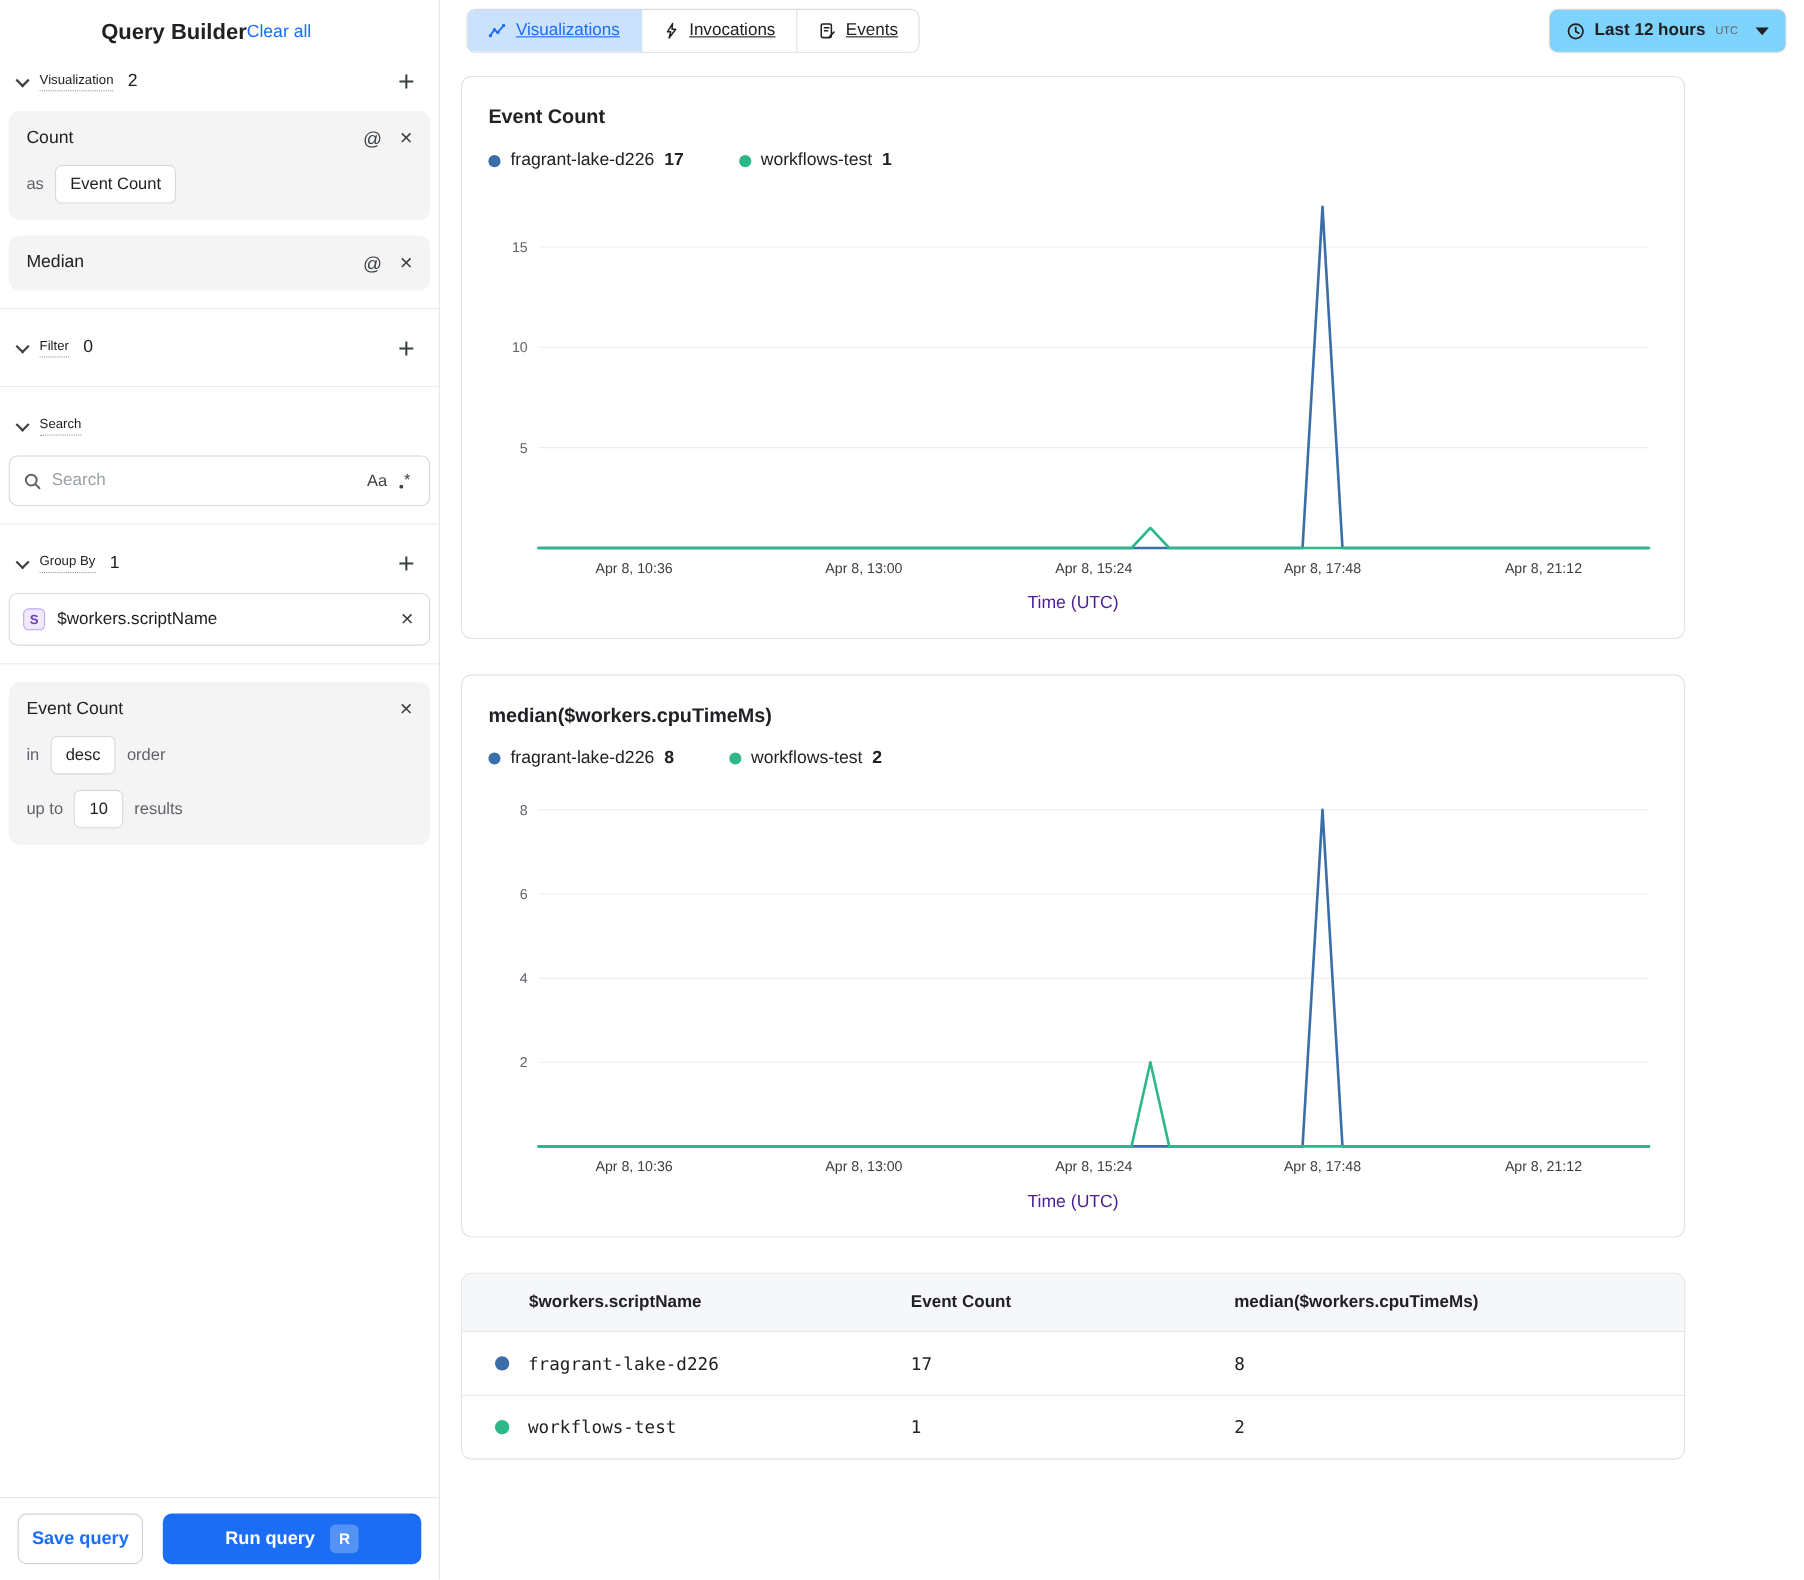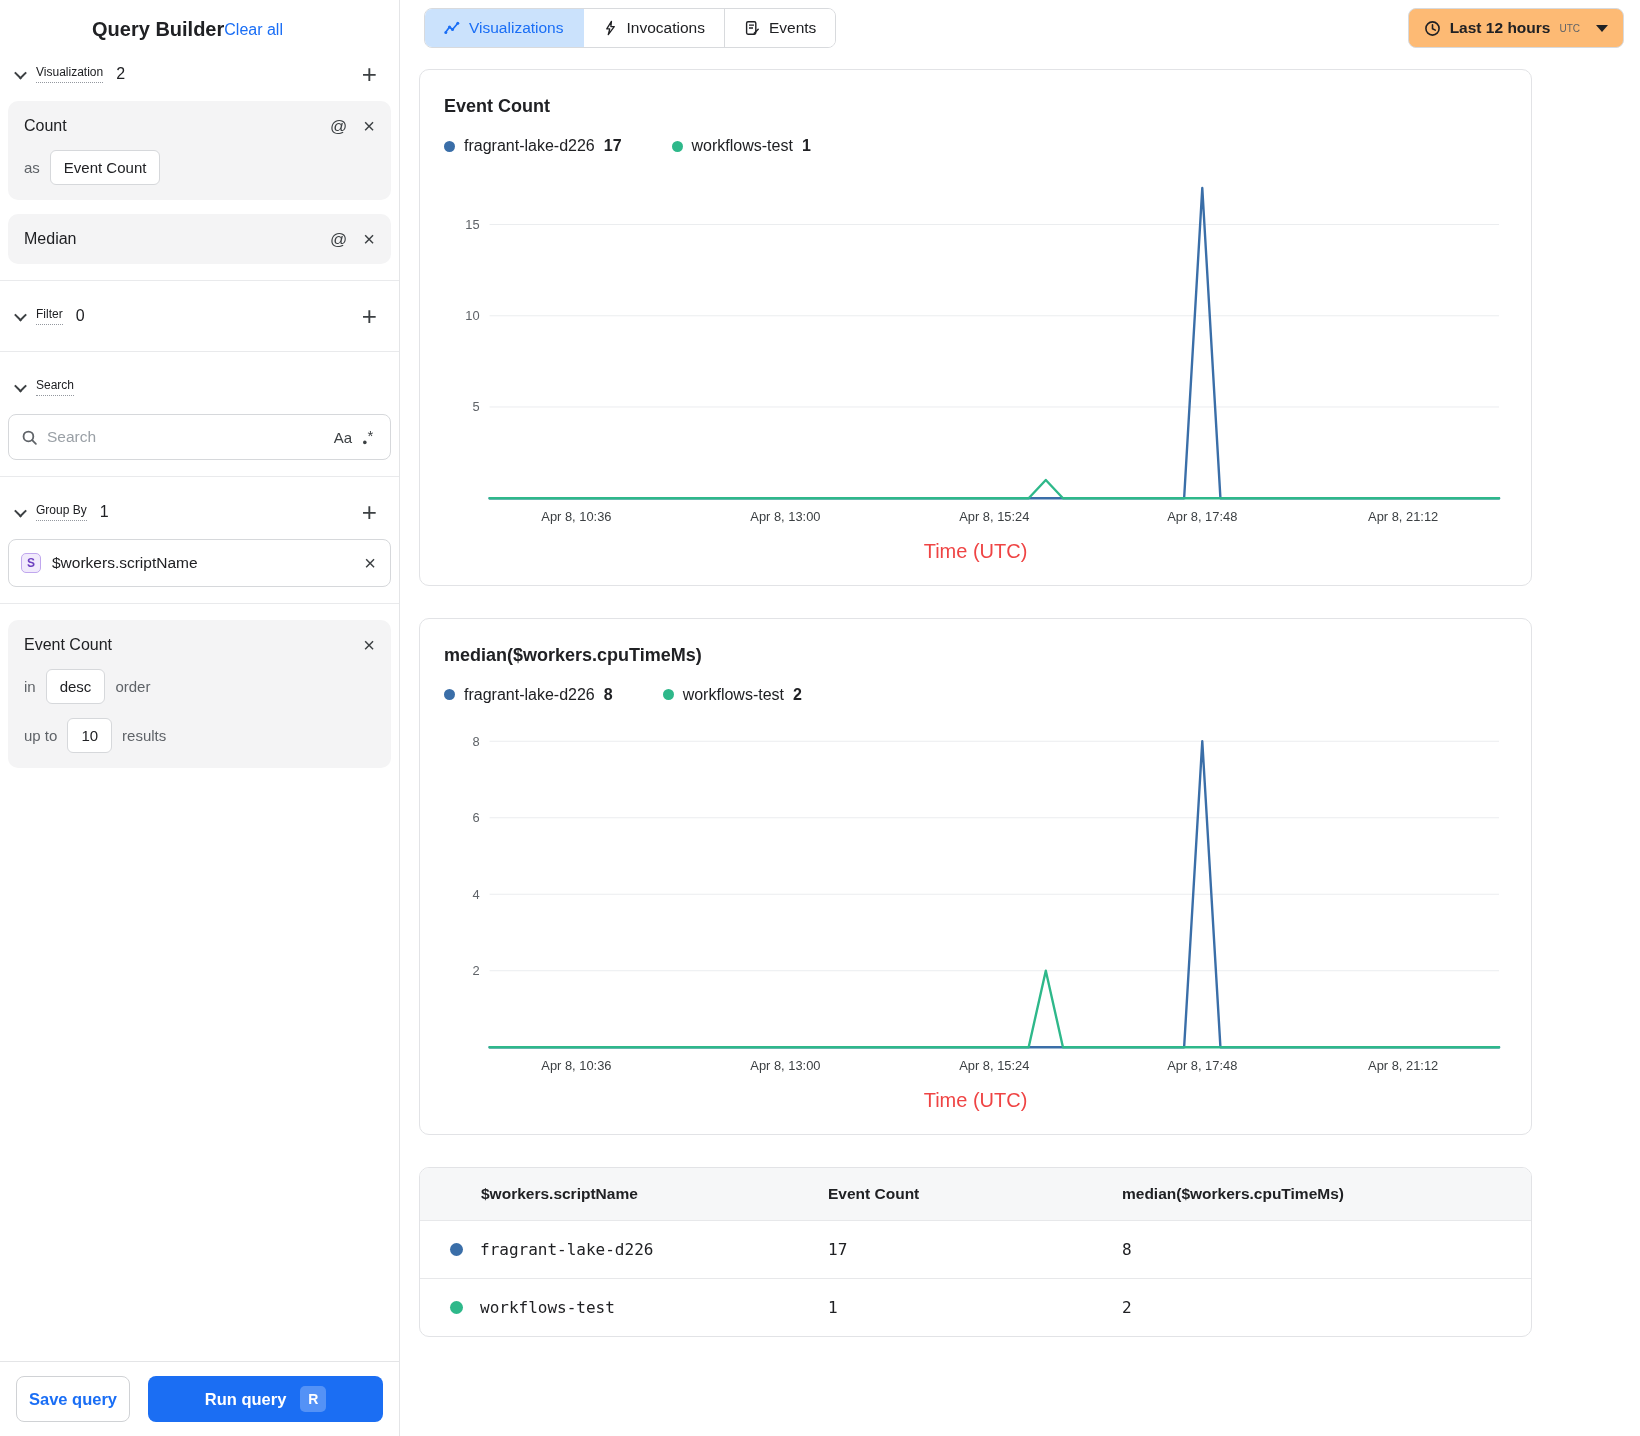--- a/index.html
+++ b/index.html
@@ -47,39 +47,39 @@
   .sb-footer { border-top:1px solid #e4e5e7; padding:14px 16px; display:flex; gap:18px; }
   .btn { height:46px; border-radius:8px; font-size:16.5px; font-weight:600; display:flex; align-items:center; justify-content:center; cursor:pointer; font-family:"Liberation Sans",sans-serif; }
   .btn-outline { background:#fff; border:1px solid #d0d2d5; color:#1a6ef5; padding:0 12px; flex:none; }
   .btn-primary { background:#1b6ef3; border:none; color:#fff; padding:0 20px; gap:14px; flex:1; }
   .kbd { background:rgba(255,255,255,.25); border-radius:5px; width:26px; height:26px; display:flex; align-items:center; justify-content:center; font-size:14px; font-weight:700; }
 
   
   .main { flex:1; display:flex; flex-direction:column; overflow:hidden; }
   .topbar { display:flex; align-items:center; justify-content:space-between; padding:8px 16px 8px 24px; }
   .tabs { display:inline-flex; border:1px solid #d8dadd; border-radius:8px; overflow:hidden; background:#fff; }
-  .tab { display:flex; align-items:center; gap:9px; padding:0 19px; height:38px; font-size:15.5px; color:#202124; cursor:pointer; border-right:1px solid #d8dadd; background:#fff; }
+  .tab { display:flex; align-items:center; gap:9px; padding:0 19px; height:38px; font-size:15.5px; color:#202124; cursor:pointer; border-right:1px solid #d8dadd; background:#fff;text-decoration:underline; }
   .tab:last-child { border-right:none; }
   .tab.active { background:#cbe2fc; color:#1a6ef5; border-right-color:#cbe2fc; }
   .tab svg { flex:none; }
 
-  .timebtn { display:flex; align-items:center; gap:9px; height:40px; border:1px solid #d8dadd; border-radius:8px; padding:0 15px; background:#fdba74; cursor:pointer; }
+  .timebtn { display:flex; align-items:center; gap:9px; height:40px; border:1px solid #d8dadd; border-radius:8px; padding:0 15px; background:#7dd3fc; cursor:pointer; }
   .time-label { font-weight:700; font-size:15.5px; }
   .tz { color:#5f6368; font-size:10px; }
   .caret { width:0; height:0; border-left:6px solid transparent; border-right:6px solid transparent; border-top:7px solid #202124; margin-left:7px; }
 
   .content { flex:1; overflow:auto; padding:13px 108px 24px 19px; }
   .card { border:1px solid #e2e3e6; border-radius:10px; background:#fff; padding:22px 24px; margin-bottom:32px; }
   .chart-title { font-size:18px; font-weight:700; margin:4px 0 20px; }
   .legend { display:flex; gap:50px; margin-bottom:12px; }
   .legend-item { display:flex; align-items:center; gap:9px; font-size:16px; cursor:pointer; }
   .dot { width:11px; height:11px; border-radius:50%; flex:none; }
   .lv { font-weight:700; }
   .chart { width:100%; }
-  .xlabel { text-align:center; font-size:20px; color:#ef4444; margin-top:8px; }
+  .xlabel { text-align:center; font-size:16px; color:#4c1d95; margin-top:8px; }
 
   .table-card { padding:0; overflow:hidden; margin-bottom:16px; }
   .tbl-header { display:grid; grid-template-columns:408px 294px 1fr; background:#f6f7f8; }
   .tbl-header > div { padding:17px 10px 17px 0; font-weight:700; font-size:15.5px; }
   .tbl-header > div:first-child { padding-left:61px; }
   .tbl-row { display:grid; grid-template-columns:408px 294px 1fr; border-top:1px solid #e7e8ea; align-items:center; }
   .row-name { display:flex; align-items:center; gap:17px; padding:19px 0 19px 30px; font-family:"DejaVu Sans Mono",monospace; font-size:16px; }
   .row-dot { width:13px; height:13px; border-radius:50%; flex:none; }
   .row-num { font-family:"DejaVu Sans Mono",monospace; font-size:16px; }
 </style>

